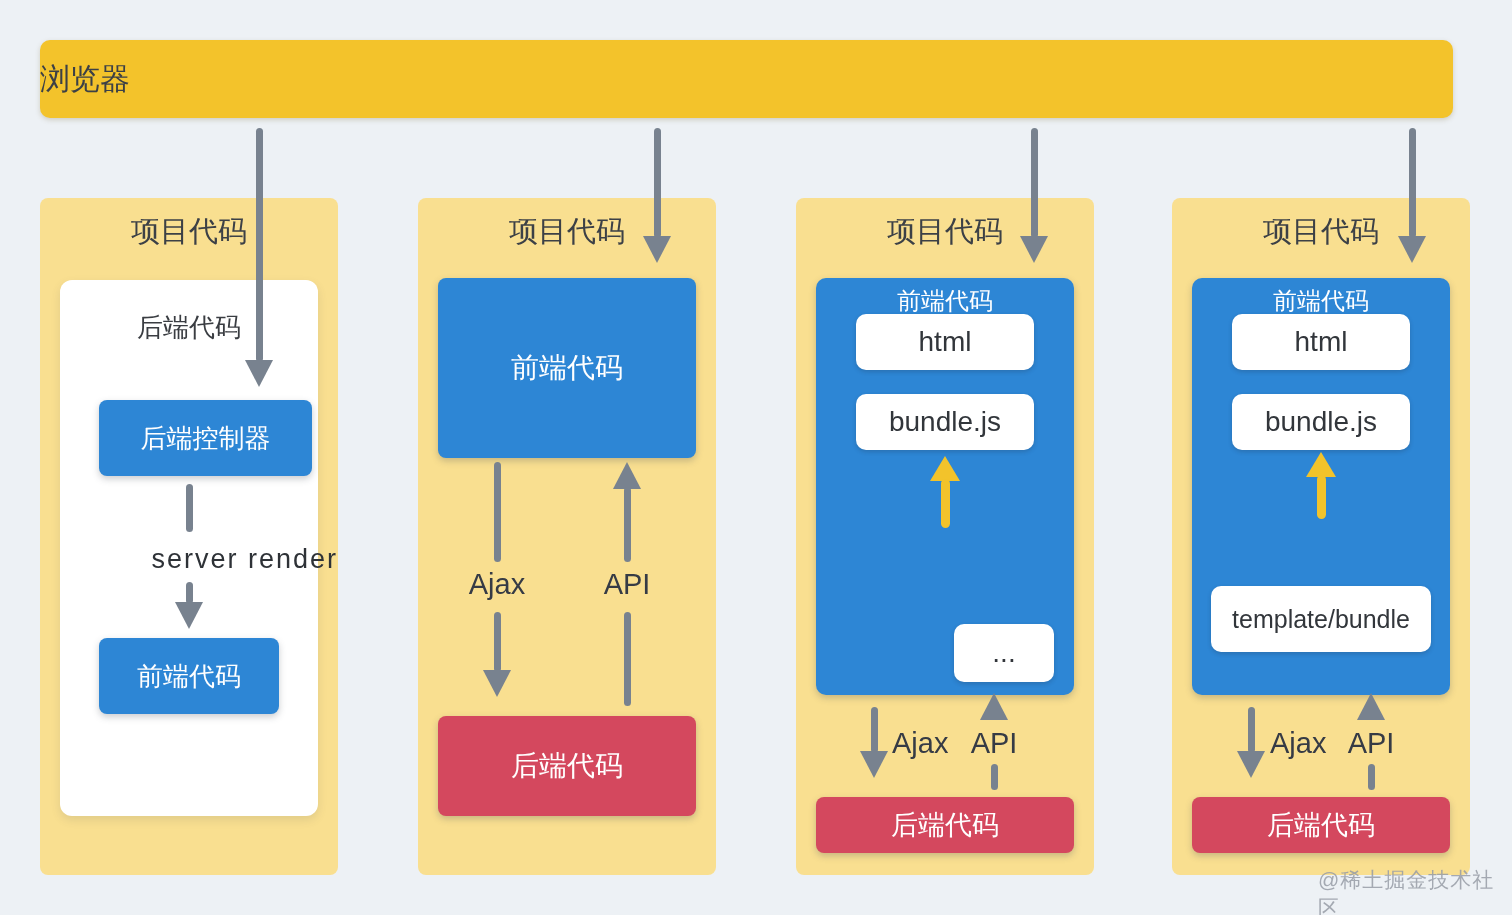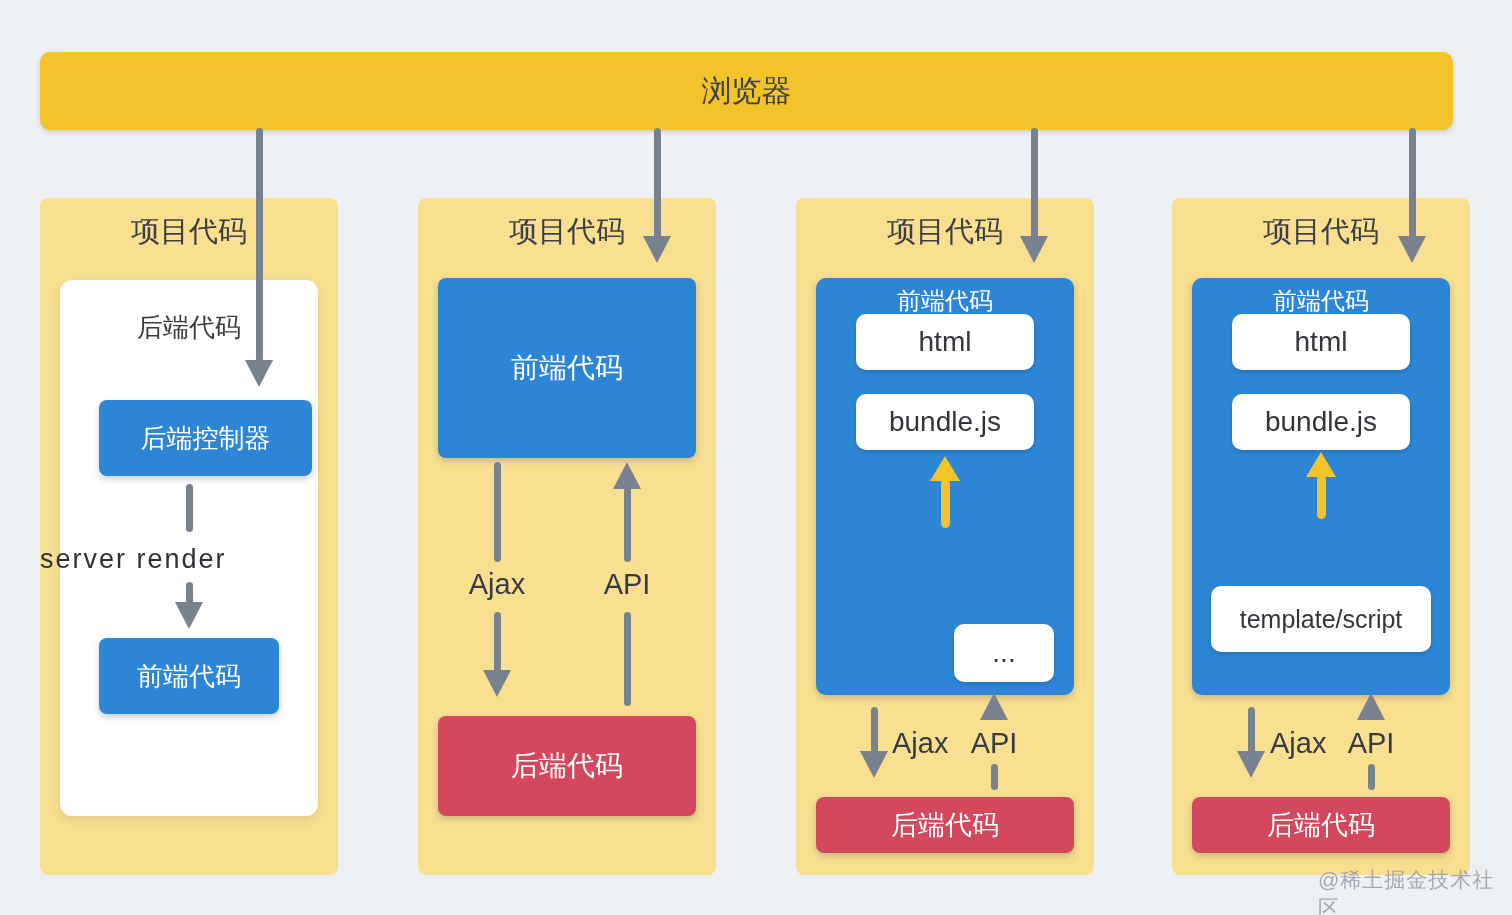--- a/index.html
+++ b/index.html
@@ -5,24 +5,23 @@
   html,body { margin:0; padding:0; }
   .canvas {
     position:relative; width:1512px; height:915px;
     background:#EDF1F5; overflow:hidden;
     font-family:"Liberation Sans", sans-serif;
   }
   .abs { position:absolute; }
   .banner {
     left:40px; top:40px; width:1413px; height:78px;
     background:#F3C32B; border-radius:10px;
-    display:flex; align-items:center; justify-content:center;
+    display:flex; align-items:center; 
     font-size:30px; font-weight:500; color:#3C4046;
     box-shadow:0 2px 5px rgba(120,105,50,.25);
-    margin-top:12px;
   }
   .panel {
     top:198px; width:298px; height:677px;
     background:#F9DF90; border-radius:8px;
   }
   .panel-title {
     position:absolute; left:0; right:0; top:14px;
     text-align:center; font-size:29px; font-weight:500; color:#3C4046;
   }
   .white-box {
@@ -88,42 +87,42 @@
   <div class="abs panel" style="left:796px;">
     <div class="panel-title">项目代码</div>
   </div>
   <div class="abs panel" style="left:1172px;">
     <div class="panel-title">项目代码</div>
   </div>
 
   <div class="abs white-box" style="left:60px; top:280px; width:258px; height:536px;"></div>
   <div class="abs dark-label" style="left:60px; top:310px; width:258px;">后端代码</div>
   <div class="abs node blue" style="left:99px; top:400px; width:213px; height:76px; font-size:26px;">后端控制器</div>
-  <div class="abs flow-label" style="left:40px; top:544px; width:298px; text-align:left; font-size:27px; letter-spacing:2px; color:#2E3237;">server render</div>
+  <div class="abs flow-label" style="left:40px; top:544px; width:298px; text-align:right; font-size:27px; letter-spacing:2px; color:#2E3237;">server render</div>
   <div class="abs node blue" style="left:99px; top:638px; width:180px; height:76px; font-size:26px;">前端代码</div>
 
   <div class="abs node blue" style="left:438px; top:278px; width:258px; height:180px; font-size:28px;">前端代码</div>
   <div class="abs flow-label" style="left:437px; top:568px; width:120px; text-align:center;">Ajax</div>
   <div class="abs flow-label" style="left:567px; top:568px; width:120px; text-align:center;">API</div>
   <div class="abs node red" style="left:438px; top:716px; width:258px; height:100px; font-size:28px;">后端代码</div>
 
   <div class="abs group" style="left:816px; top:278px; width:258px; height:417px;"></div>
   <div class="abs group-title" style="left:816px; top:285px; width:258px;">前端代码</div>
   <div class="abs chip" style="left:856px; top:314px; width:178px; height:56px;">html</div>
   <div class="abs chip" style="left:856px; top:394px; width:178px; height:56px;">bundle.js</div>
   <div class="abs chip" style="left:954px; top:624px; width:100px; height:58px;">...</div>
   <div class="abs flow-label" style="left:892px; top:727px;">Ajax</div>
   <div class="abs flow-label" style="left:954px; top:727px; width:80px; text-align:center;">API</div>
   <div class="abs node red" style="left:816px; top:797px; width:258px; height:56px; font-size:27px;">后端代码</div>
 
   <div class="abs group" style="left:1192px; top:278px; width:258px; height:417px;"></div>
   <div class="abs group-title" style="left:1192px; top:285px; width:258px;">前端代码</div>
   <div class="abs chip" style="left:1232px; top:314px; width:178px; height:56px;">html</div>
   <div class="abs chip" style="left:1232px; top:394px; width:178px; height:56px;">bundle.js</div>
-  <div class="abs chip" style="left:1211px; top:586px; width:220px; height:66px; font-size:25px;">template/script</div>
+  <div class="abs chip" style="left:1211px; top:586px; width:220px; height:66px; font-size:25px;">template/bundle</div>
   <div class="abs flow-label" style="left:1270px; top:727px;">Ajax</div>
   <div class="abs flow-label" style="left:1331px; top:727px; width:80px; text-align:center;">API</div>
   <div class="abs node red" style="left:1192px; top:797px; width:258px; height:56px; font-size:27px;">后端代码</div>
 
   <div class="abs shaft" style="left:256px; top:128px; height:234px;"></div>
   <div class="abs head-down" style="left:245px; top:360px;"></div>
   <div class="abs shaft" style="left:654px; top:128px; height:110px;"></div>
   <div class="abs head-down" style="left:643px; top:236px;"></div>
   <div class="abs shaft" style="left:1031px; top:128px; height:110px;"></div>
   <div class="abs head-down" style="left:1020px; top:236px;"></div>

